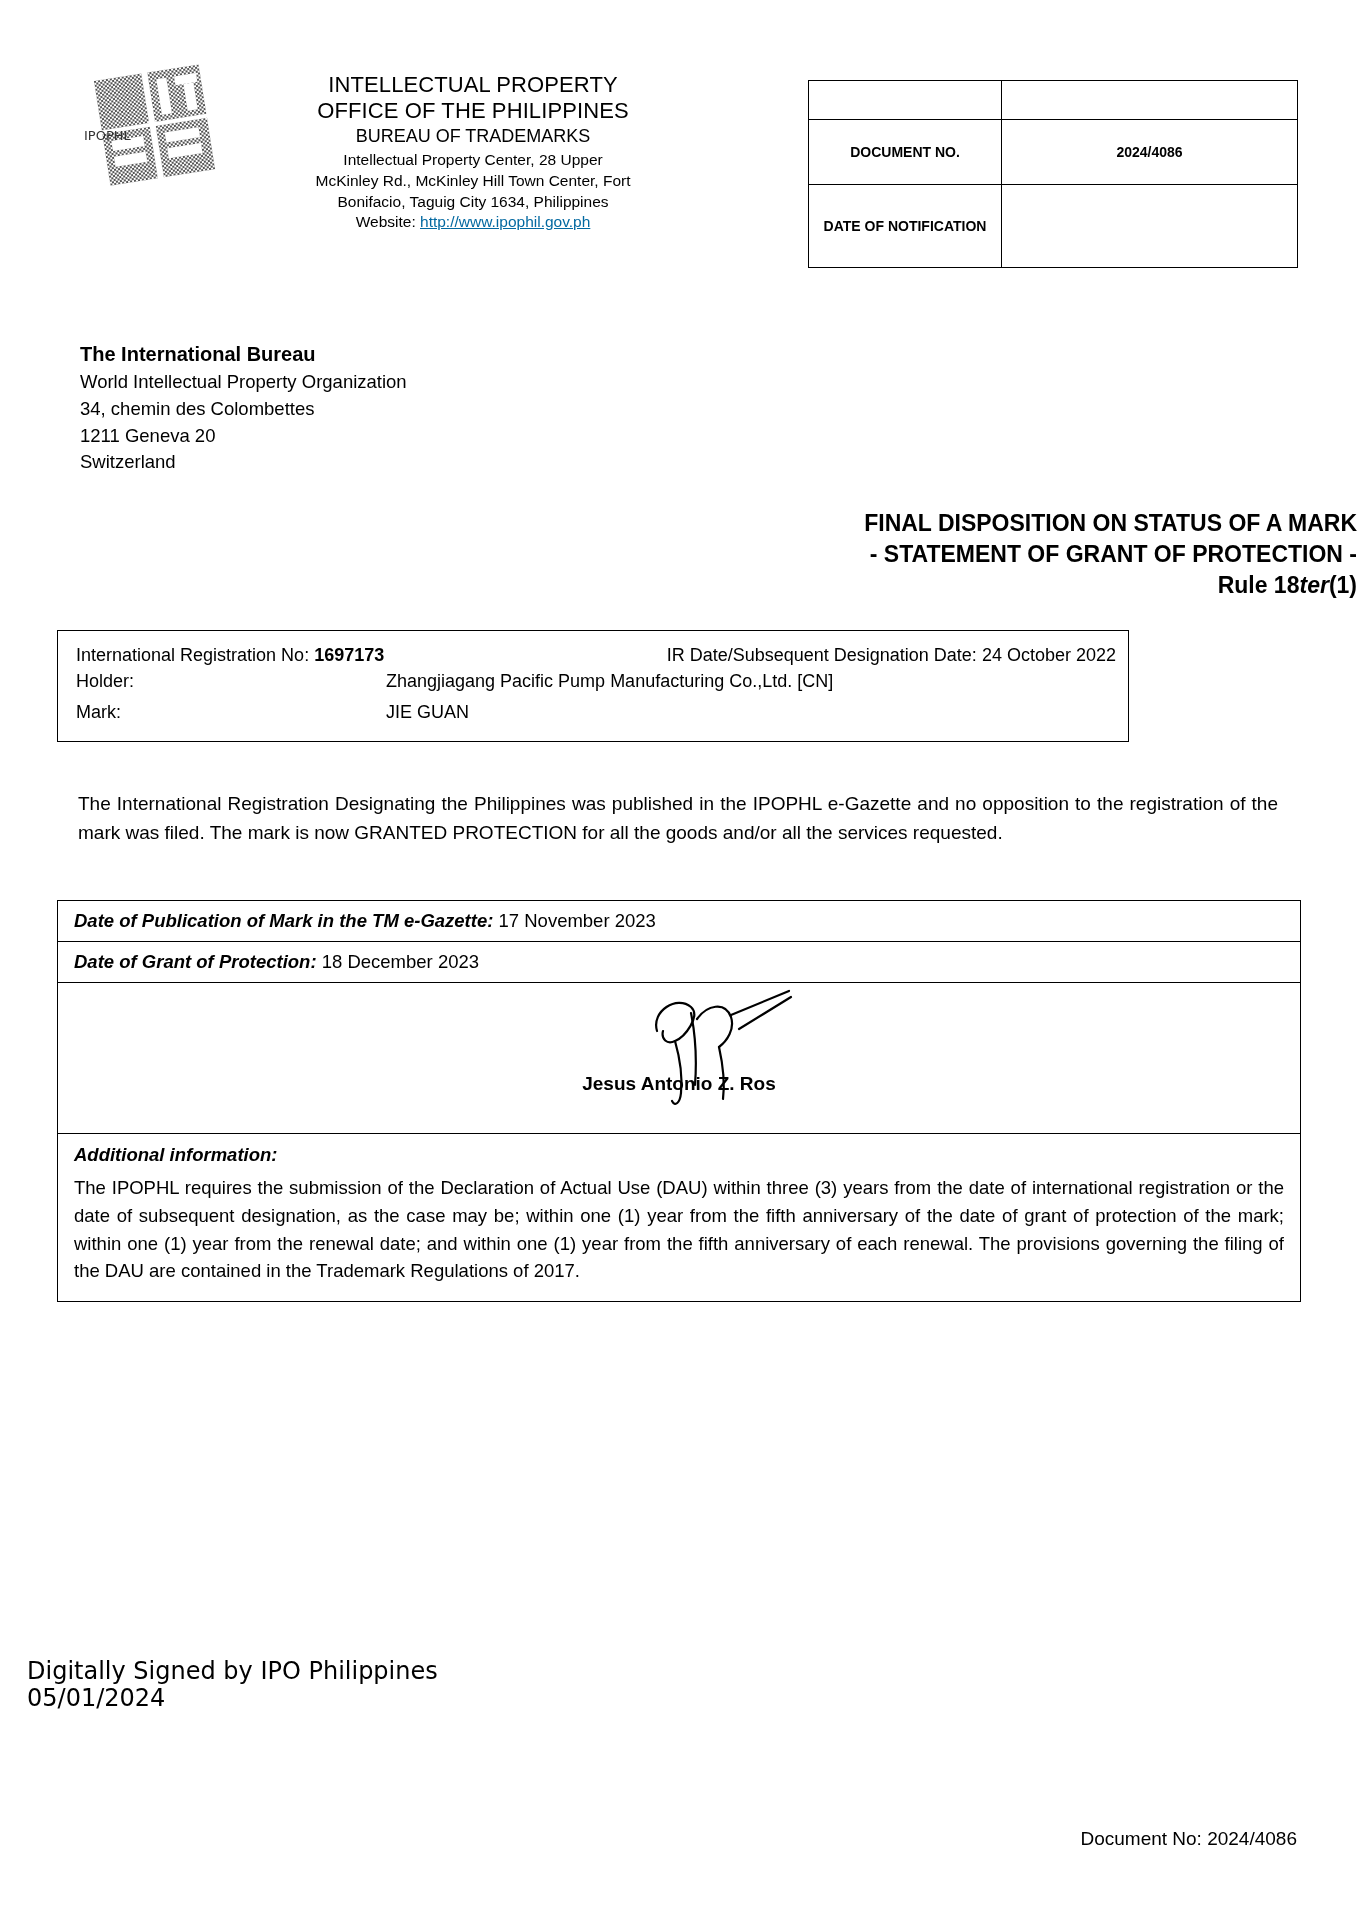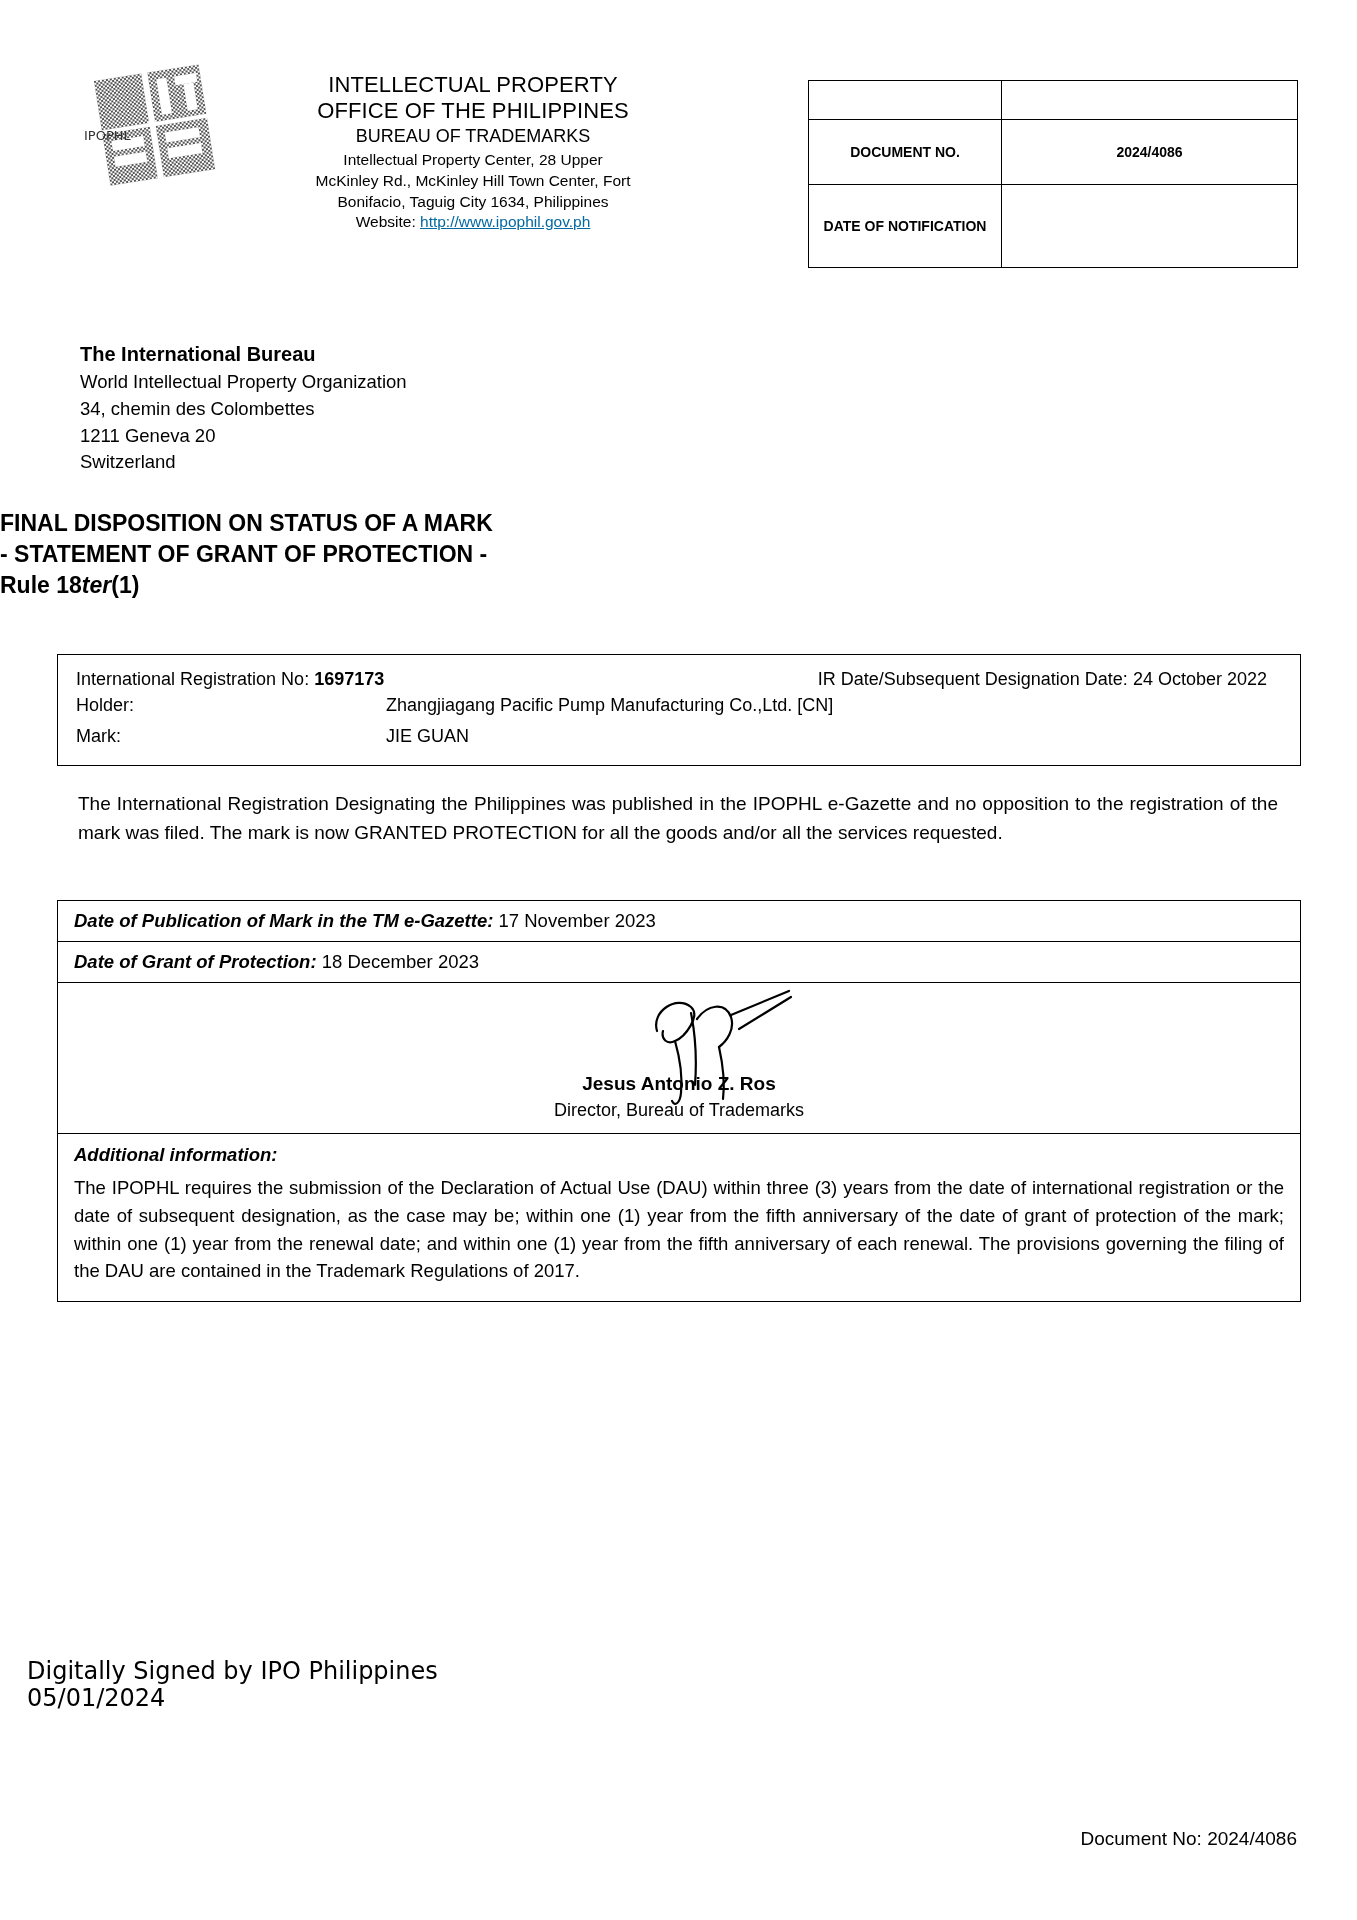--- a/index.html
+++ b/index.html
@@ -109,39 +109,38 @@
     font-weight: bold;
     font-size: 20px;
   }
 
   
   .doc-title {
     position: absolute;
     top: 508px;
     left: 0;
     width: 1357px;
-    text-align: left;
+    text-align: right;
     font-weight: bold;
     font-size: 23px;
     line-height: 1.35;
   }
   .doc-title .rule { font-weight: bold; }
   .doc-title .rule i { font-style: italic; }
 
   
   .reg-box {
     position: absolute;
     top: 630px;
     left: 57px;
-    width: 1244px;
+    width: 1072px;
     border: 1.5px solid #000;
     box-sizing: border-box;
-    padding: 14px 25px 14px 18px;
+    padding: 14px 4px 14px 18px;
     font-size: 18px;
-    margin-top: 24px;
   }
   .reg-row {
     display: flex;
     line-height: 1.7;
   }
   .reg-row .left { width: 310px; flex: 0 0 auto; }
   .reg-row .right { flex: 1 1 auto; }
   .reg-line1 {
     display: flex;
     justify-content: space-between;
@@ -345,21 +344,20 @@
           <path d="M18 42 C12 22, 38 6, 52 18 C62 27, 46 48, 36 52 C28 56, 22 50, 24 42"></path>
           <path d="M36 52 C40 66, 44 84, 42 104 C41 114, 36 118, 33 112"></path>
           <path d="M52 24 C56 44, 58 70, 56 96"></path>
           <path d="M58 30 C68 16, 86 12, 92 28 C96 40, 88 52, 80 58"></path>
           <path d="M80 58 C84 76, 86 94, 84 110"></path>
           <path d="M92 26 L150 2"></path>
           <path d="M100 40 L152 8"></path>
         </g>
       </svg>
       <div class="sig-name">Jesus Antonio Z. Ros</div>
-      <div class="sig-role">Director, Bureau of Trademarks</div>
     </div>
     <div>
       <div class="addl-head">Additional information:</div>
       <div class="addl-body">The IPOPHL requires the submission of the Declaration of Actual Use (DAU) within three (3) years from the date of international registration or the date of subsequent designation, as the case may be; within one (1) year from the fifth anniversary of the date of grant of protection of the mark; within one (1) year from the renewal date; and within one (1) year from the fifth anniversary of each renewal.  The provisions governing the filing of the DAU are contained in the Trademark Regulations of 2017.</div>
     </div>
   </div>
 
   <div class="digsig">
     <div>Digitally Signed by IPO Philippines</div>
     <div>05/01/2024</div>

